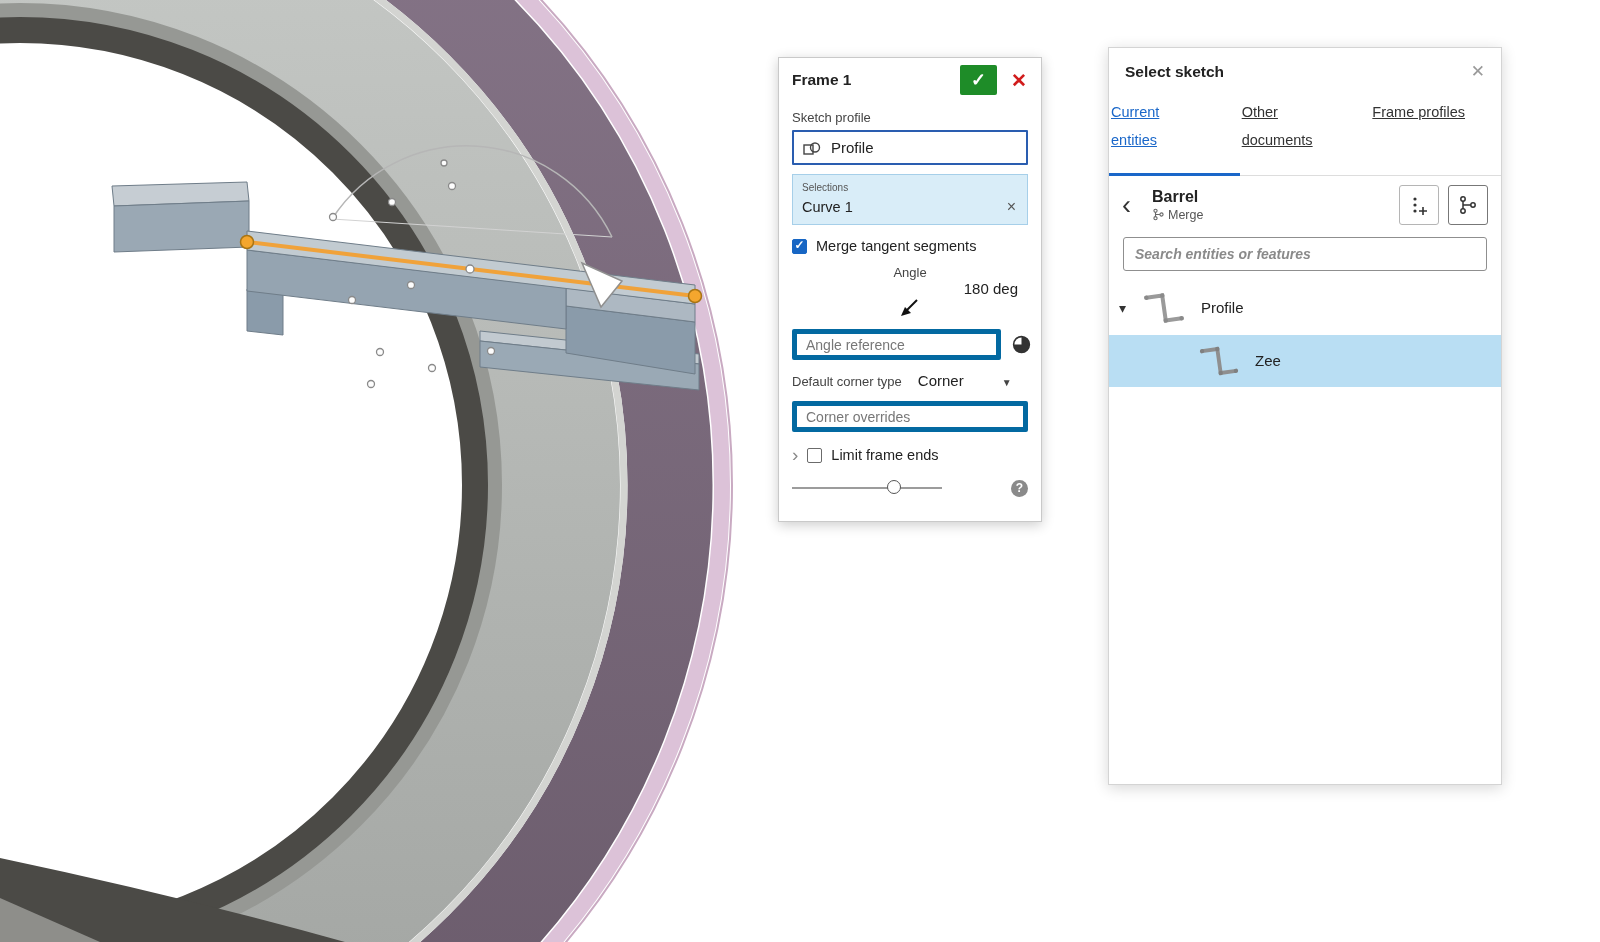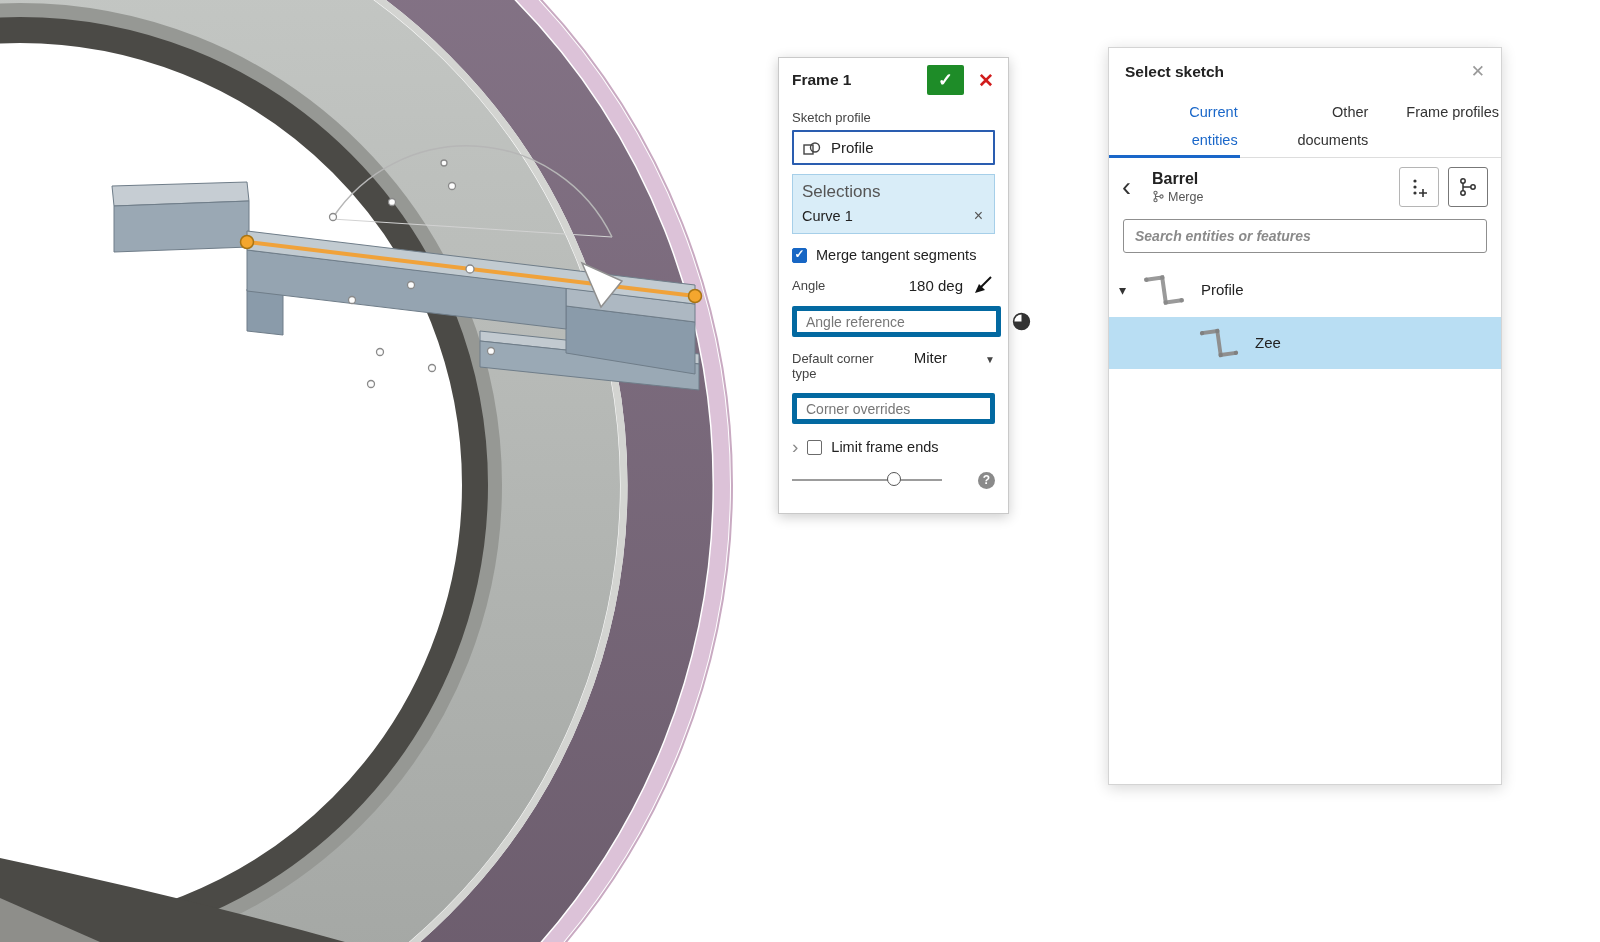--- a/index.html
+++ b/index.html
@@ -4,46 +4,46 @@
 <style>
   html,body{margin:0;padding:0;}
   body{
     width:1600px;height:942px;position:relative;overflow:hidden;background:#ffffff;
     font-family:"Liberation Sans", sans-serif;color:#222;
   }
   .scene{position:absolute;left:0;top:0;}
 
   
   .frame-dialog{
-    position:absolute;left:778px;top:57px;width:231px;background:#fff;
+    position:absolute;left:778px;top:57px;width:264px;background:#fff;
     border:1px solid #c9c9c9;box-shadow:0 3px 12px rgba(0,0,0,.20);
     box-sizing:border-box;
   }
   .fd-header{display:flex;align-items:center;padding:7px 10px 7px 13px;}
   .fd-title{flex:1;font-weight:bold;font-size:15.5px;color:#222;}
   .btn-confirm{width:37px;height:30px;background:#1e8c28;color:#fff;display:flex;
     align-items:center;justify-content:center;font-size:18px;font-weight:bold;
     border-radius:2px;margin-right:10px;cursor:pointer;}
   .btn-cancel{color:#d11c1c;font-size:19px;font-weight:bold;cursor:pointer;padding:0 4px;}
   .fd-body{padding:2px 13px 22px 13px;}
   .fd-label{font-size:13px;color:#444;margin:6px 0 5px;}
   .profile-field{border:2px solid #2a5db0;height:31px;display:flex;align-items:center;
     gap:9px;padding:0 8px;font-size:15px;color:#222;border-radius:1px;}
   .selections-box{background:#d9edf8;border:1px solid #a6cfe9;margin-top:9px;padding:7px 9px 8px;}
-  .selections-label{font-size:17px;color:#555;}
+  .selections-label{font-size:10px;color:#555;}
   .selection-item{display:flex;align-items:center;font-size:14.5px;color:#222;margin-top:5px;}
   .selection-item .sel-name{flex:1;}
   .sel-remove{color:#555;font-size:16px;cursor:pointer;padding:0 2px;}
   .check-row{display:flex;align-items:center;gap:9px;margin:13px 0 11px;}
   .checkbox{width:15px;height:15px;border:1.5px solid #6b6b6b;border-radius:2px;
     box-sizing:border-box;flex:0 0 auto;position:relative;background:#fff;}
   .checkbox.checked{background:#1766c4;border-color:#1766c4;}
   .checkbox.checked::after{content:"✓";position:absolute;left:1.5px;top:-2px;color:#fff;font-size:12px;font-weight:bold;}
   .check-label{font-size:14.5px;color:#222;}
-  .angle-row{display:flex;align-items:center;margin:4px 0 10px;}
+  .angle-row{display:flex;align-items:center;margin:4px 0 10px;flex-direction:column;}
   .angle-row .fd-label{margin:0;}
   .angle-value{margin-left:auto;font-size:15px;color:#222;padding-right:10px;}
   .inline-icon{flex:0 0 auto;display:flex;align-items:center;}
   .input-row{display:flex;align-items:center;gap:10px;margin:6px 0 10px;}
   .text-input{flex:1;border:5px solid #0369a1;height:31px;font-size:14px;color:#666;
     padding:0 9px;border-radius:2px;background:#fff;box-sizing:border-box;outline:none;
     font-family:"Liberation Sans", sans-serif;}
   .text-input::placeholder{color:#777;opacity:1;}
   .corner-row{display:flex;align-items:baseline;margin:12px 0 12px;}
   .corner-value{font-size:15px;color:#222;margin-left:16px;}
@@ -59,22 +59,22 @@
 
   
   .sketch-panel{
     position:absolute;left:1108px;top:47px;width:394px;height:738px;background:#fff;
     border:1px solid #d4d4d4;box-shadow:0 3px 14px rgba(0,0,0,.16);box-sizing:border-box;
   }
   .sp-header{display:flex;align-items:center;padding:13px 16px 9px;}
   .sp-title{flex:1;font-weight:bold;font-size:15.5px;color:#222;}
   .sp-close{color:#9a9a9a;font-size:17px;cursor:pointer;}
   .sp-tabs{display:flex;border-bottom:1px solid #ddd;}
-  .sp-tab{flex:1;text-align:right;padding:7px 2px 0;font-size:14.5px;color:#333;
-    line-height:1.95;cursor:pointer;margin-bottom:-1px;}
+  .sp-tab{flex:1;text-align:left;padding:7px 2px 18px;font-size:14.5px;color:#333;
+    line-height:1.95;cursor:pointer;margin-bottom:-1px;text-decoration:underline;}
   .sp-tab span{display:block;}
   .sp-tab.active{color:#1a67c9;border-bottom:3px solid #1a67c9;}
   .sp-crumb{display:flex;align-items:center;padding:9px 13px 8px;}
   .crumb-back{font-size:27px;color:#333;width:30px;line-height:22px;cursor:pointer;}
   .crumb-doc{font-weight:bold;font-size:16px;color:#222;}
   .crumb-sub{display:flex;align-items:center;gap:4px;font-size:12.5px;color:#555;margin-top:2px;}
   .crumb-spacer{flex:1;}
   .icon-btn{width:38px;height:38px;border:1px solid #b5b5b5;border-radius:3px;background:#fff;
     display:flex;align-items:center;justify-content:center;margin-left:9px;cursor:pointer;}
   .icon-btn.alt{border-color:#777;}
@@ -206,21 +206,21 @@
       <span class="inline-icon">
         <svg width="21" height="21" viewBox="0 0 20 20">
           <circle cx="10" cy="10" r="7.5" fill="#fff" stroke="#333" stroke-width="1.5"></circle>
           <path d="M10,10 L10,2.5 A7.5,7.5 0 1 1 2.5,10 Z" fill="#333"></path>
         </svg>
       </span>
     </div>
 
     <div class="corner-row">
       <span class="fd-label" style="margin:0">Default corner type</span>
-      <span class="corner-value">Miter</span>
+      <span class="corner-value">Corner</span>
       <span class="corner-caret">▼</span>
     </div>
 
     <input class="text-input" style="width: 100%;" placeholder="Corner overrides">
 
     <div class="limit-row">
       <span class="chev-right">›</span>
       <span class="checkbox"></span>
       <span class="check-label">Limit frame ends</span>
     </div>

